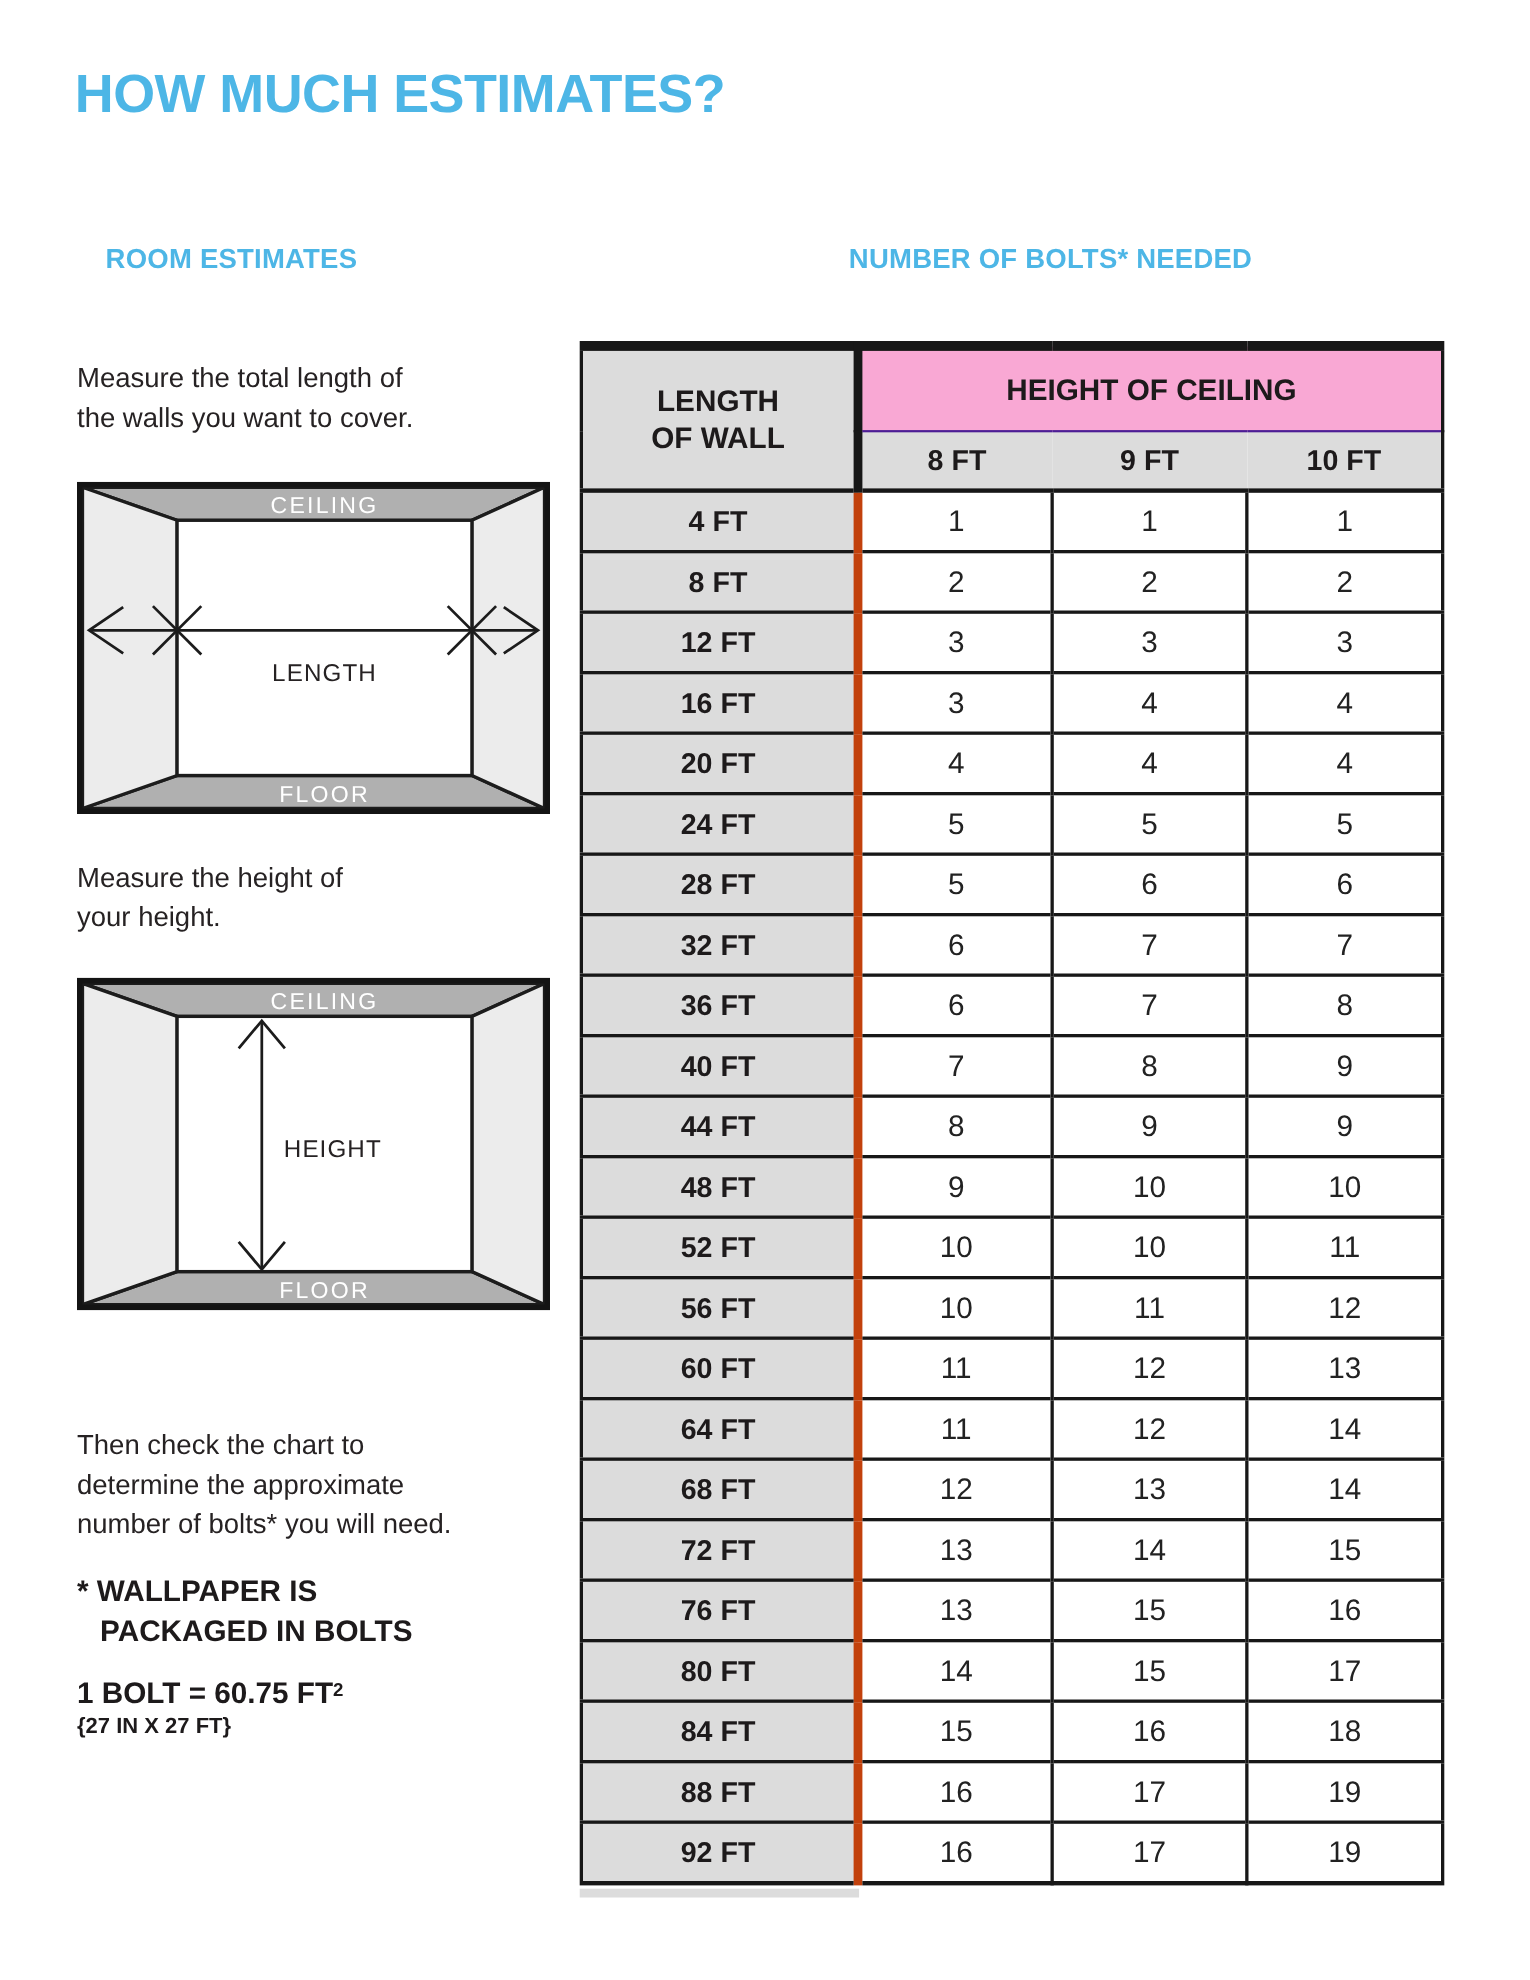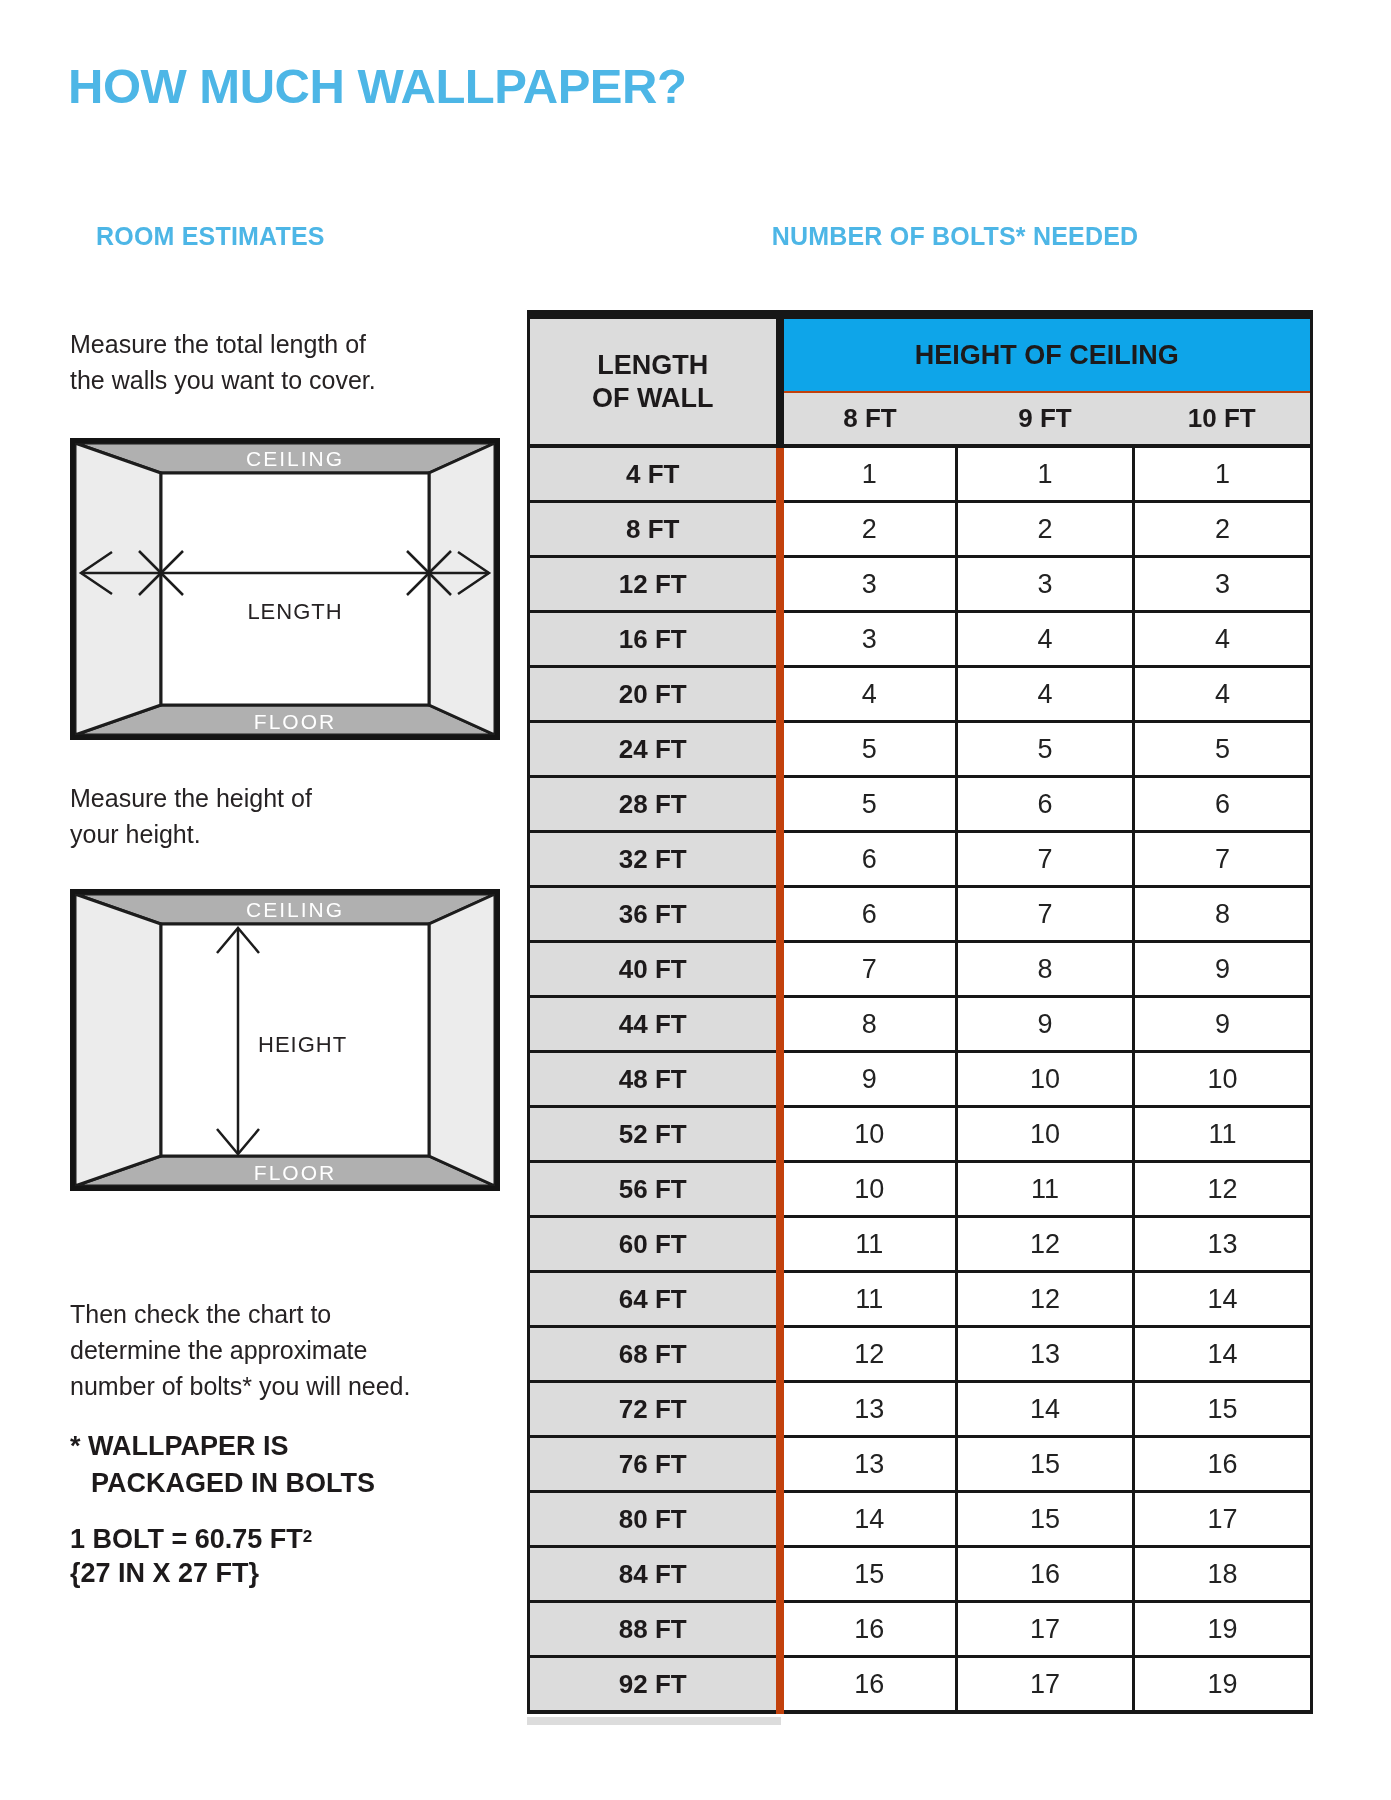--- a/index.html
+++ b/index.html
@@ -18,60 +18,60 @@
   .room-heading{left:70px;top:222px;margin-left:26px;}
   .table-heading{left:535px;top:222px;width:840px;text-align:center;}
   .body-text{font-size:25px;line-height:36px;color:#262223;}
   .p1{left:70px;top:326px;}
   .p2{left:70px;top:780px;}
   .p3{left:70px;top:1296px;}
   .footnote{left:70px;top:1428px;font-size:27px;font-weight:bold;line-height:37px;color:#1d1a1b;}
   .footnote .indent{padding-left:21px;}
   .bolt-eq{left:70px;top:1524px;font-size:27px;font-weight:bold;color:#1d1a1b;}
   .bolt-eq sup{font-size:17px;vertical-align:6px;}
-  .bolt-dim{left:70px;top:1558px;font-size:27px;font-weight:bold;color:#1d1a1b;}
+  .bolt-dim{left:70px;top:1558px;font-size:20px;font-weight:bold;color:#1d1a1b;}
 
   .room{position:absolute;display:block;}
   .room text{font-family:"Liberation Sans",sans-serif;}
   .surface-label{fill:#ffffff;font-size:21px;letter-spacing:2px;}
   .dim-label{fill:#262223;font-size:22px;letter-spacing:1px;}
 
   .table-wrap{left:527px;top:310px;}
   table.bolts{
     border-collapse:collapse;table-layout:fixed;width:783px;
     border-top:9px solid #171717;border-bottom:4px solid #171717;
     border-left:3px solid #171717;border-right:3px solid #171717;
   }
   table.bolts td{padding:0;}
   .wall-header{
     background:#dcdcdc;border-right:8px solid #171717;border-bottom:4px solid #171717;
     font-weight:bold;font-size:27px;text-align:center;line-height:33px;color:#1d1a1b;
   }
   .ceiling-header{
-    background:#0ea5e9;border-bottom:2px solid #c2410c;
+    background:#f9a8d4;border-bottom:2px solid #4c1d95;
     font-weight:bold;font-size:27px;text-align:center;height:72px;color:#1d1a1b;
   }
   .sub-header td{
     background:#dcdcdc;border-bottom:4px solid #171717;
     font-weight:bold;font-size:26px;text-align:center;height:51px;color:#1d1a1b;
   }
   tbody td{border-top:3px solid #171717;text-align:center;font-size:27px;height:52px;}
   tbody td.wall-cell{
     background:#dcdcdc;font-weight:bold;font-size:26px;color:#1d1a1b;
     border-right:8px solid #c2410c;
   }
   tbody td.val-cell{border-left:3px solid #171717;background:#ffffff;color:#222;}
   .wall-stub{left:527px;top:1717px;width:254px;height:8px;background:#dcdcdc;}
 </style>
 </head>
 <body>
 
 <div class="page">
 
-  <h1 class="abs page-title">HOW MUCH WALLPAPER?</h1>
+  <h1 class="abs page-title">HOW MUCH ESTIMATES?</h1>
 
   <h2 class="abs section-heading room-heading">ROOM ESTIMATES</h2>
 
   <div class="abs body-text p1">
     <div>Measure the total length of</div>
     <div>the walls you want to cover.</div>
   </div>
 
   <svg class="room" style="left:70px;top:438px;" width="430" height="302" viewBox="0 0 430 302">
     <polygon points="5,5 425,5 359,35 91,35" fill="#b0b0b0" stroke="#1c1c1c" stroke-width="3"></polygon>

